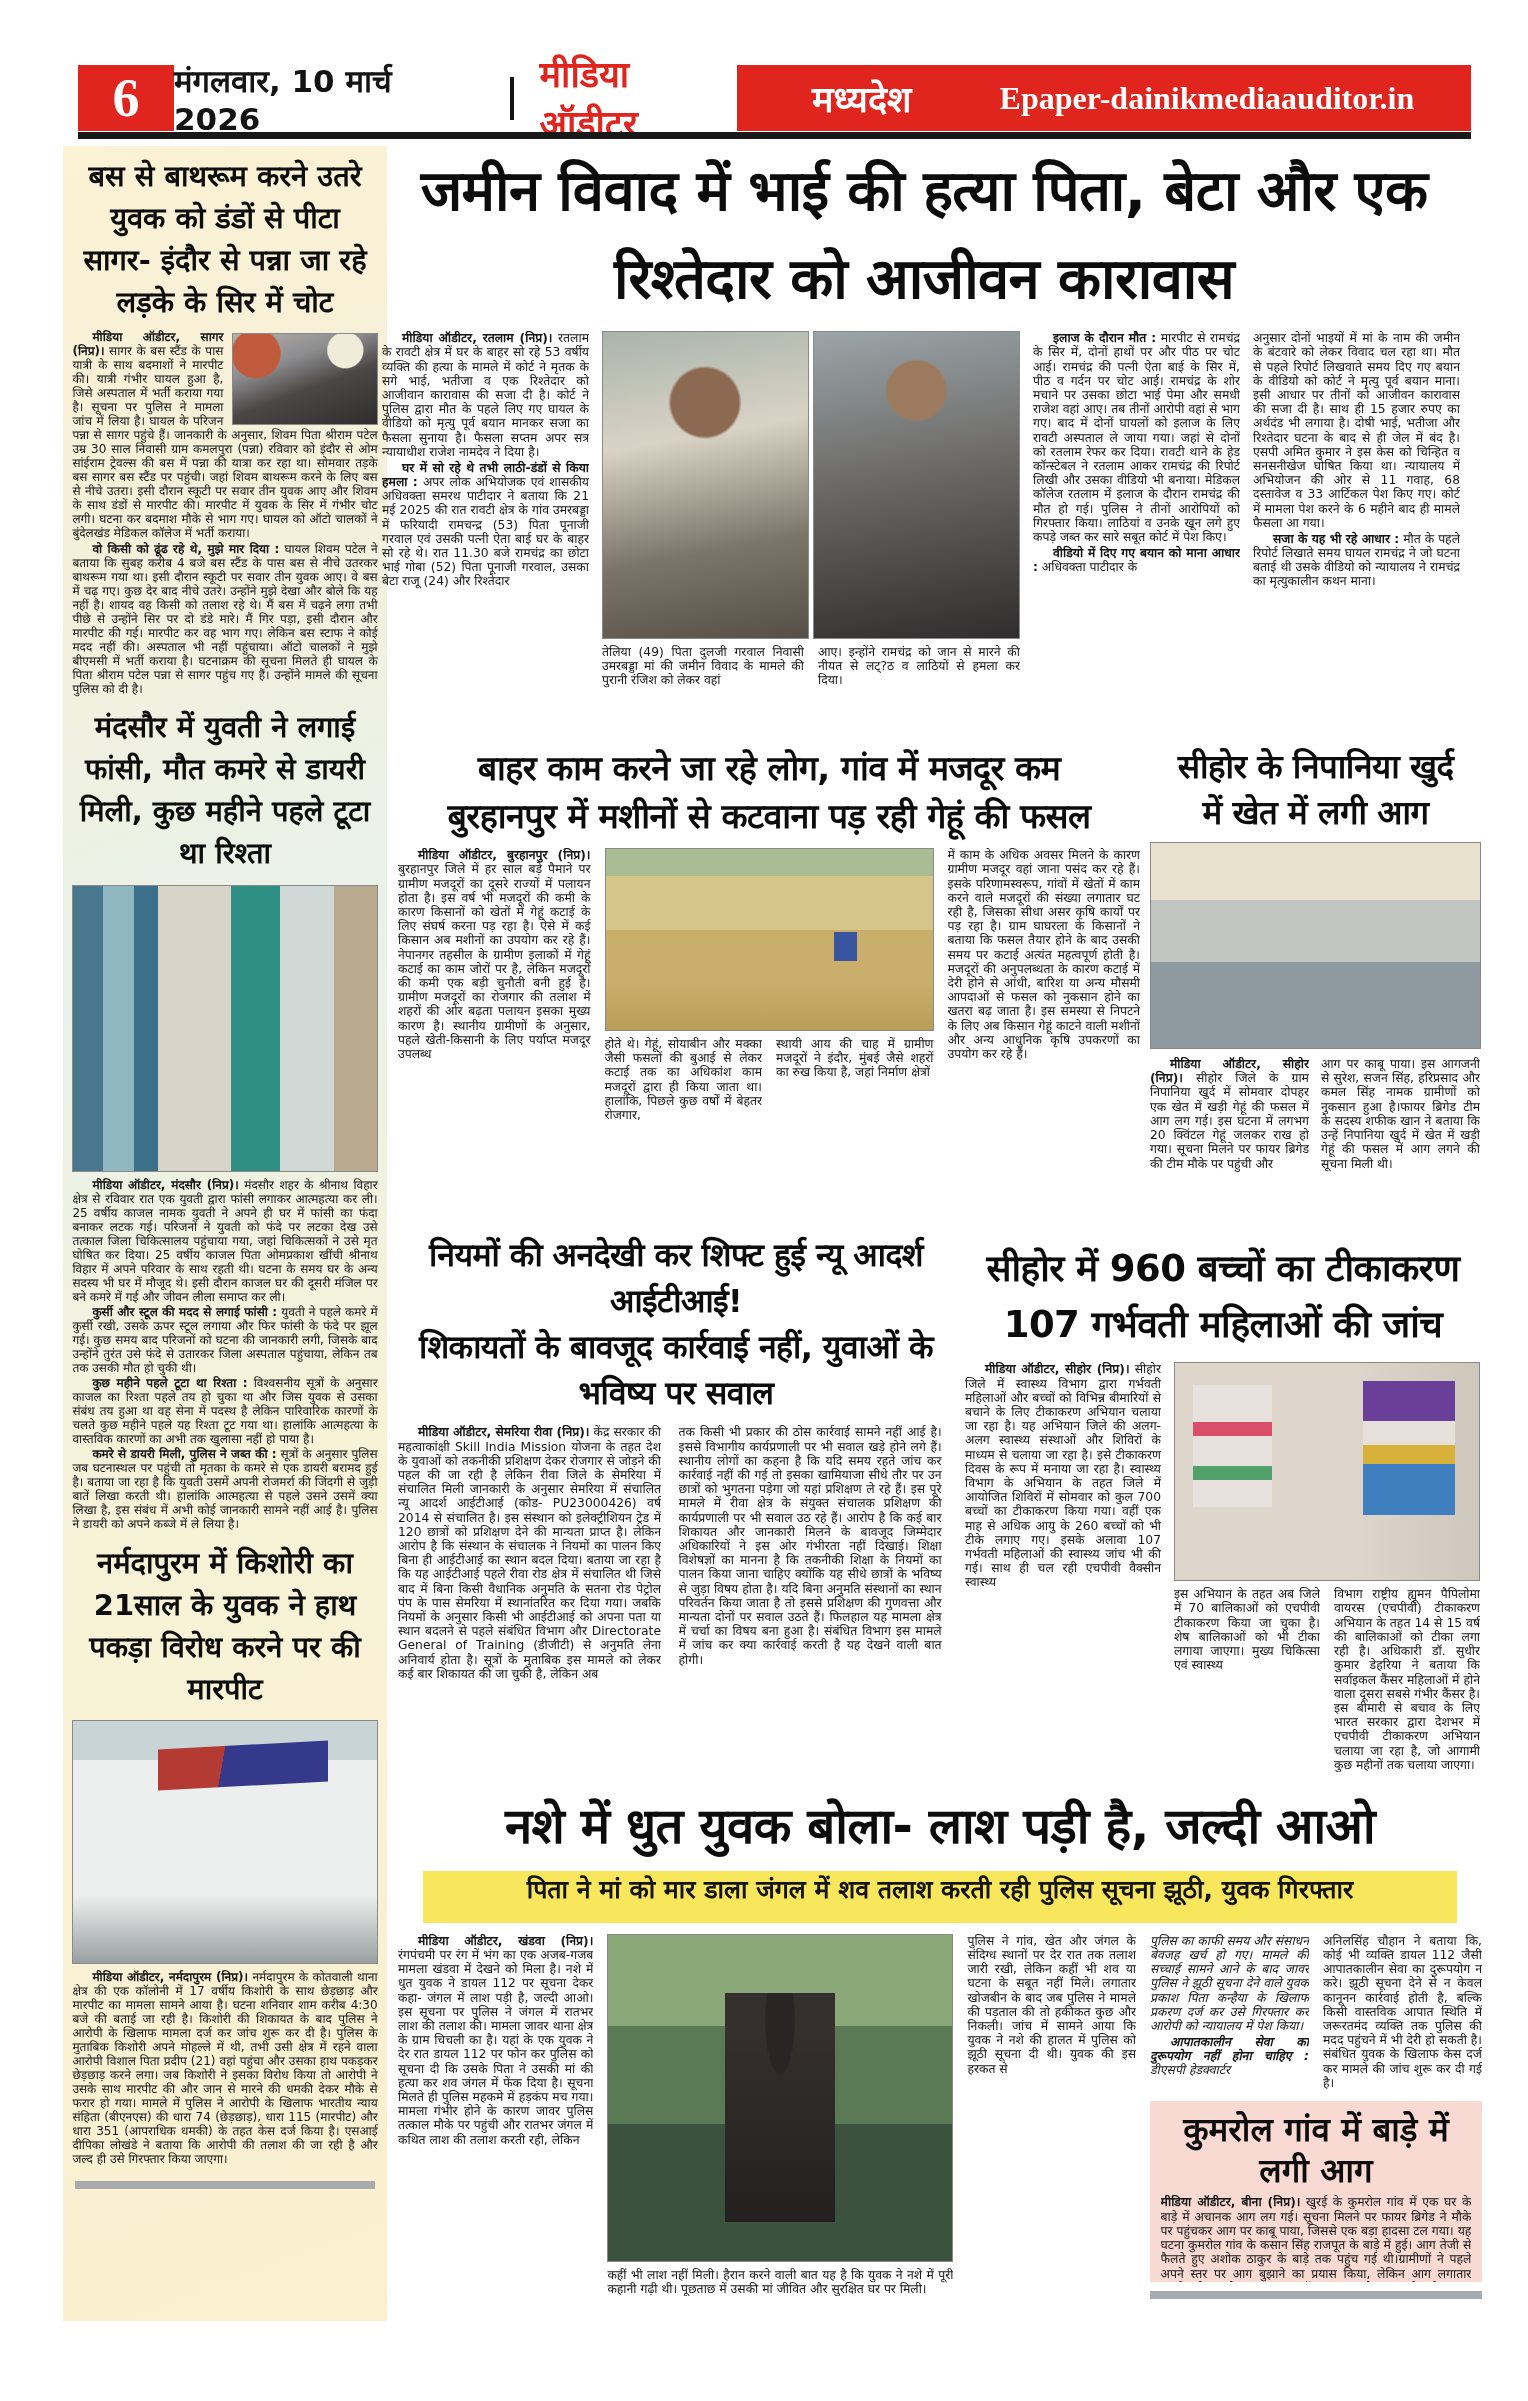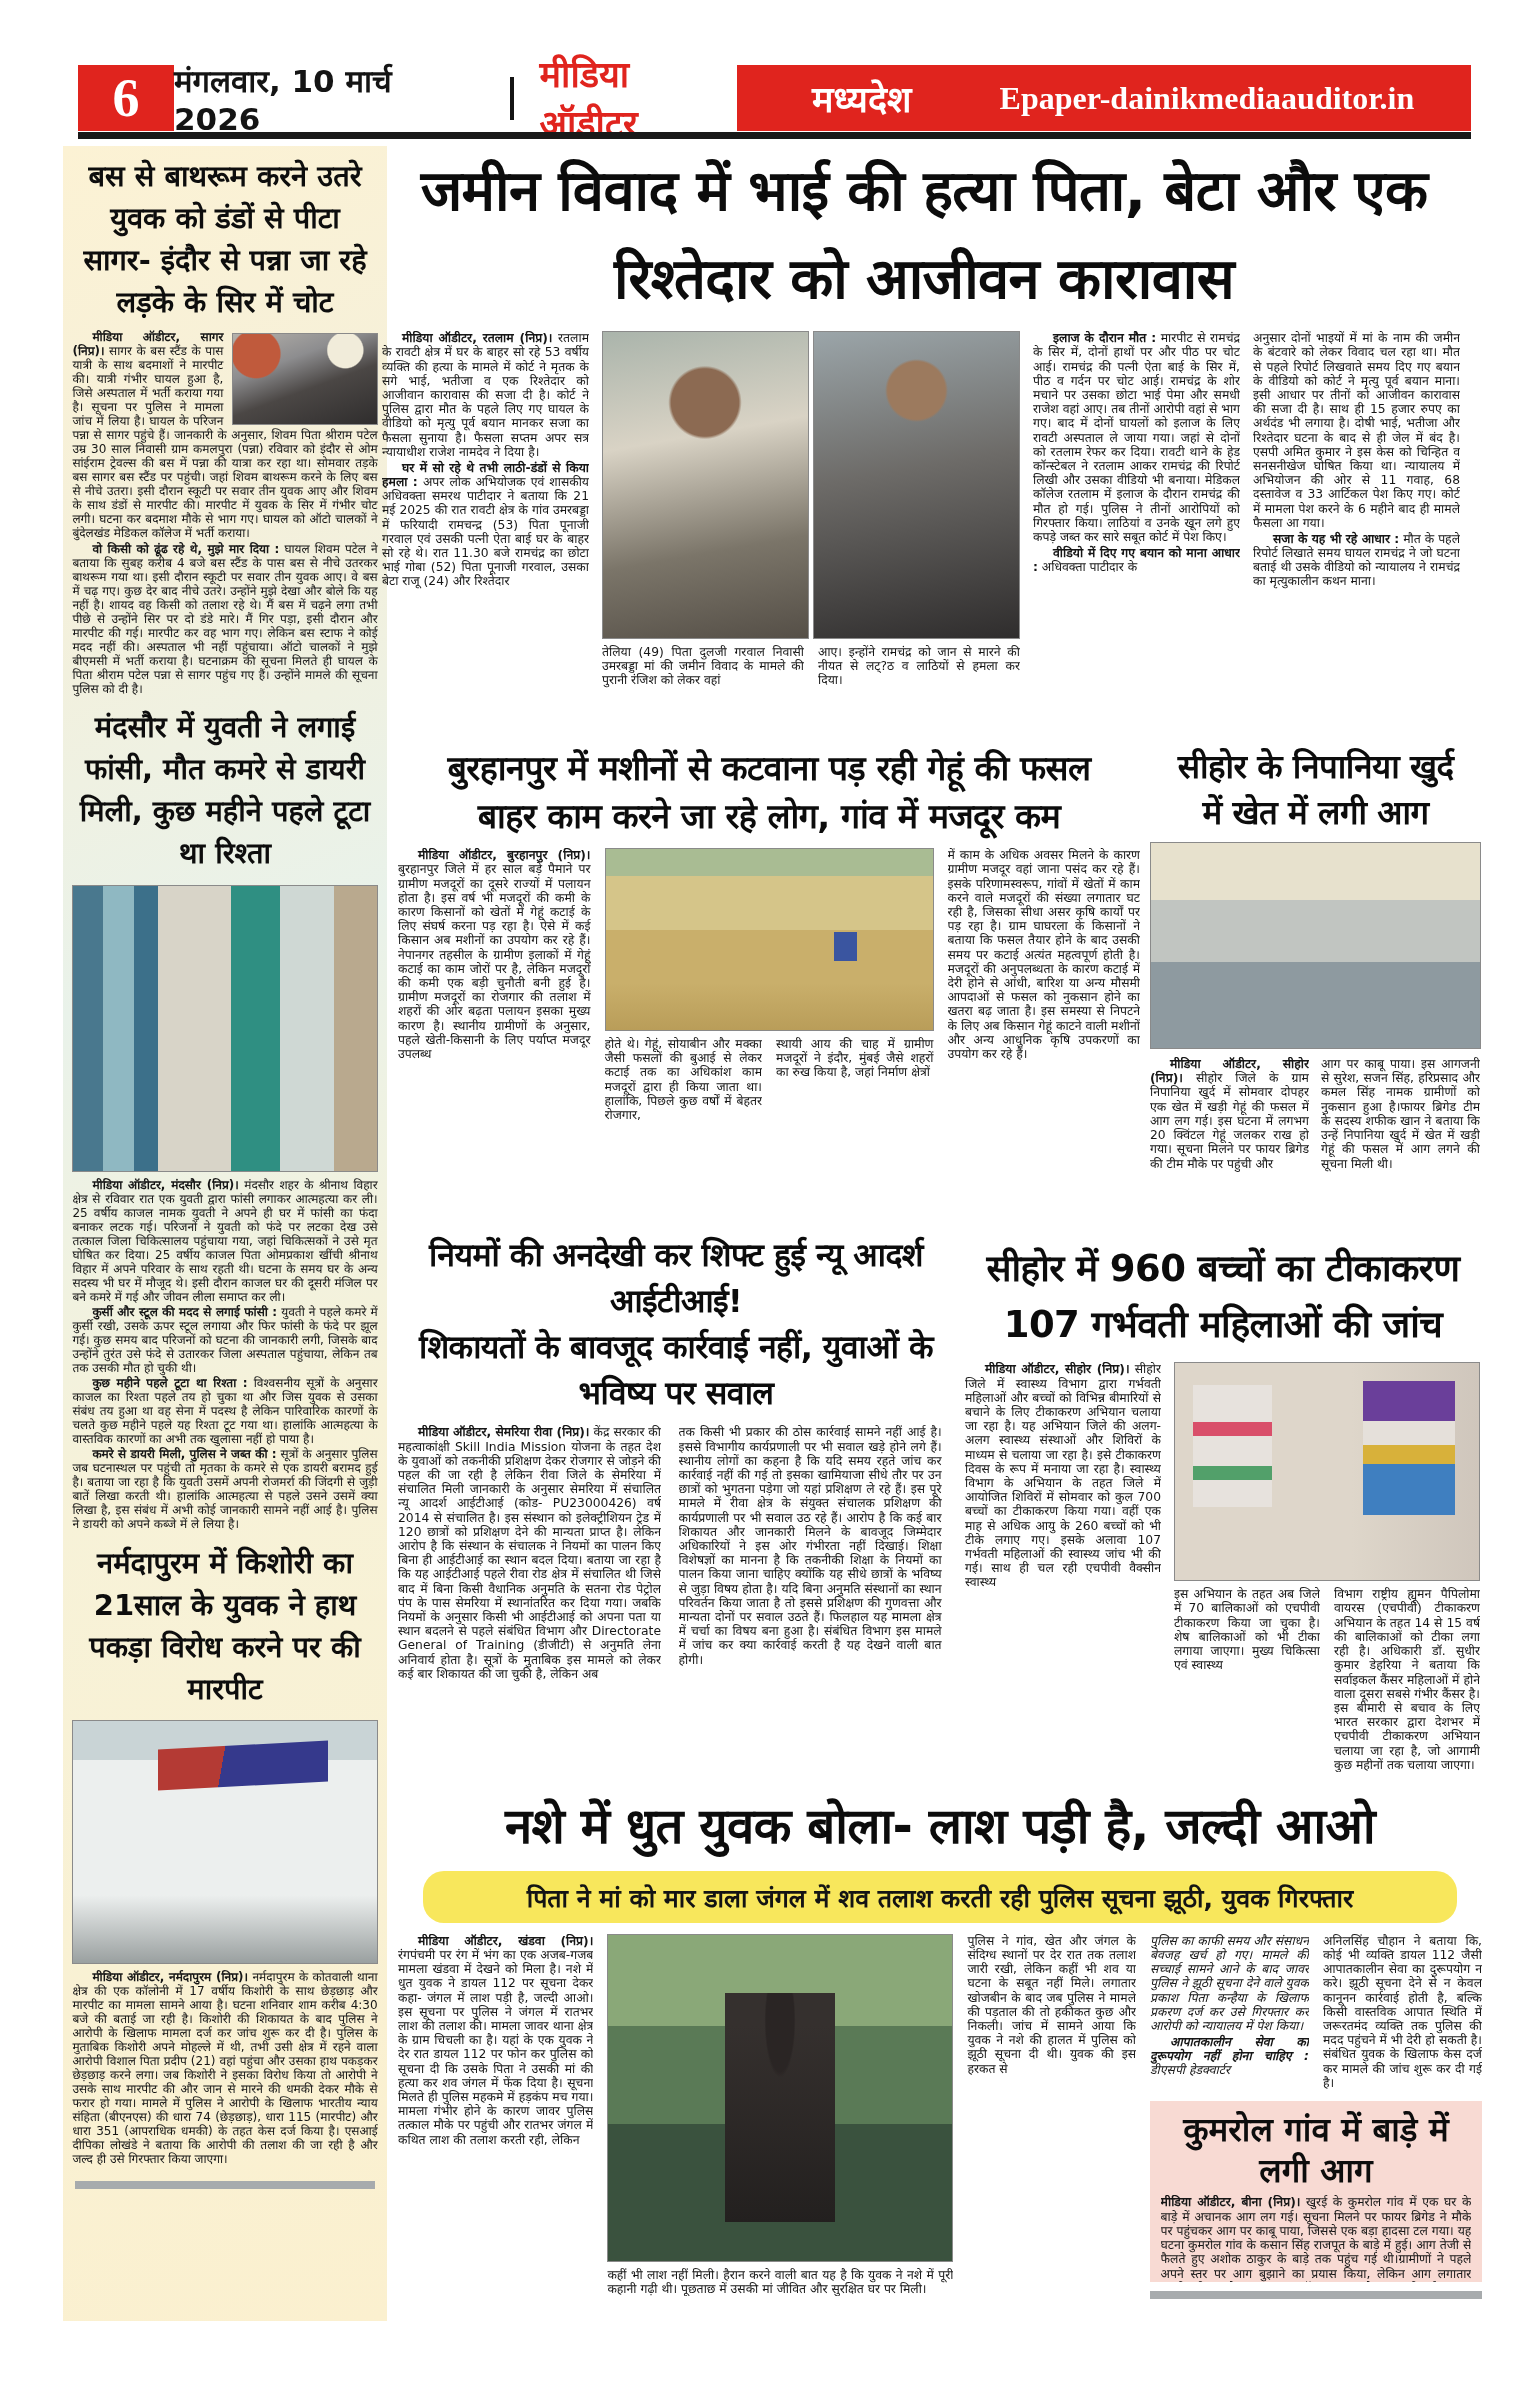--- a/index.html
+++ b/index.html
@@ -83,21 +83,21 @@
   #vacc .cols{gap:13px;margin-top:9.4px;height:411px;}
   .ph-clinic{width:306px;height:219px;
     background:linear-gradient(90deg,#ded6ca 0 58%,#cfc6bc 100%);}
   .ph-clinic::before{content:"";position:absolute;left:6%;top:10%;width:26%;height:56%;
     background:linear-gradient(180deg,#e7e2dd 0 30%,#d94f6a 30% 42%,#e7e2dd 42% 66%,#52a06a 66% 78%,#e7e2dd 78% 100%);}
   .ph-clinic::after{content:"";position:absolute;left:62%;top:8%;width:30%;height:62%;
     background:linear-gradient(180deg,#6a3f9a 0 30%,#e5e0da 30% 48%,#d8b13a 48% 62%,#3f7fc0 62% 100%);}
   
   #khandwa{left:398px;top:1790px;width:1084px;height:594px;overflow:hidden;}
   #khandwa .mainhead{font-size:49px;line-height:73px;}
-  .ystrip{margin:8.2px 25px 0;background:#f8e75c;height:52px;display:flex;align-items:center;justify-content:center;border-radius:21px;}
+  .ystrip{margin:8.2px 25px 0;background:#f8e75c;height:52px;display:flex;align-items:flex-start;justify-content:center;}
   .ystrip div{font-size:25px;font-weight:800;color:#141414;}
   #khandwa .cols{gap:14px;margin-top:10.6px;height:436px;}
   .ph-khandwa{width:346px;height:328px;
     background:linear-gradient(180deg,#8aa878 0 28%,#5a7a56 28% 58%,#3a523e 58% 100%);}
   .ph-khandwa::before{content:"";position:absolute;left:34%;top:18%;width:32%;height:70%;
     background:radial-gradient(ellipse at 50% 12%,#2a2524 0 18%,rgba(0,0,0,0) 20%),linear-gradient(180deg,#35302e 14%,#23201f 100%);}
   .pinkbox{background:#f8dad3;margin-top:10.6px;padding:8.2px 10.6px 9.4px;box-sizing:border-box;height:181px;overflow:hidden;}
   .pinkbox .bhead{font-size:33px;line-height:41px;font-weight:800;text-align:center;color:#0d0d0d;margin-bottom:4.7px;}
   .rrule{height:7.6px;background:#a7abad;margin-top:9.4px;}
 </style>
@@ -173,22 +173,22 @@
       <p><b>वीडियो में दिए गए बयान को माना आधार :</b> <span>अधिवक्ता पाटीदार के</span></p>
     </div>
     <div class="ncol" style="width:207px;">
       <p style="text-indent:0;"><span>अनुसार दोनों भाइयों में मां के नाम की जमीन के बंटवारे को लेकर विवाद चल रहा था। मौत से पहले रिपोर्ट लिखवाते समय दिए गए बयान के वीडियो को कोर्ट ने मृत्यु पूर्व बयान माना। इसी आधार पर तीनों को आजीवन कारावास की सजा दी है। साथ ही 15 हजार रुपए का अर्थदंड भी लगाया है। दोषी भाई, भतीजा और रिश्तेदार घटना के बाद से ही जेल में बंद है। एसपी अमित कुमार ने इस केस को चिन्हित व सनसनीखेज घोषित किया था। न्यायालय में अभियोजन की ओर से 11 गवाह, 68 दस्तावेज व 33 आर्टिकल पेश किए गए। कोर्ट में मामला पेश करने के 6 महीने बाद ही मामले फैसला आ गया।</span></p>
       <p><b>सजा के यह भी रहे आधार :</b> <span>मौत के पहले रिपोर्ट लिखाते समय घायल रामचंद्र ने जो घटना बताई थी उसके वीडियो को न्यायालय ने रामचंद्र का मृत्युकालीन कथन माना।</span></p>
     </div>
   </div>
 </div>
 
 <div class="abs" id="burhanpur">
+  <div class="mainhead">बाहर काम करने जा रहे लोग, गांव में मजदूर कम</div>
   <div class="mainhead">बुरहानपुर में मशीनों से कटवाना पड़ रही गेहूं की फसल</div>
-  <div class="mainhead">बाहर काम करने जा रहे लोग, गांव में मजदूर कम</div>
   <div class="cols">
     <div class="ncol" style="width:195px;">
       <p><b>मीडिया ऑडीटर, बुरहानपुर (निप्र)।</b> <span>बुरहानपुर जिले में हर साल बड़े पैमाने पर ग्रामीण मजदूरों का दूसरे राज्यों में पलायन होता है। इस वर्ष भी मजदूरों की कमी के कारण किसानों को खेतों में गेहूं कटाई के लिए संघर्ष करना पड़ रहा है। ऐसे में कई किसान अब मशीनों का उपयोग कर रहे हैं। नेपानगर तहसील के ग्रामीण इलाकों में गेहूं कटाई का काम जोरों पर है, लेकिन मजदूरों की कमी एक बड़ी चुनौती बनी हुई है। ग्रामीण मजदूरों का रोजगार की तलाश में शहरों की ओर बढ़ता पलायन इसका मुख्य कारण है। स्थानीय ग्रामीणों के अनुसार, पहले खेती-किसानी के लिए पर्याप्त मजदूर उपलब्ध</span></p>
     </div>
     <div style="width:329px;">
       <div class="ph ph-field"></div>
       <div class="caprow">
         <div class="ncol" style="width:158px;">होते थे। गेहूं, सोयाबीन और मक्का जैसी फसलों की बुआई से लेकर कटाई तक का अधिकांश काम मजदूरों द्वारा ही किया जाता था। हालांकि, पिछले कुछ वर्षों में बेहतर रोजगार,</div>
         <div class="ncol" style="width:158px;">स्थायी आय की चाह में ग्रामीण मजदूरों ने इंदौर, मुंबई जैसे शहरों का रुख किया है, जहां निर्माण क्षेत्रों</div>
       </div>

